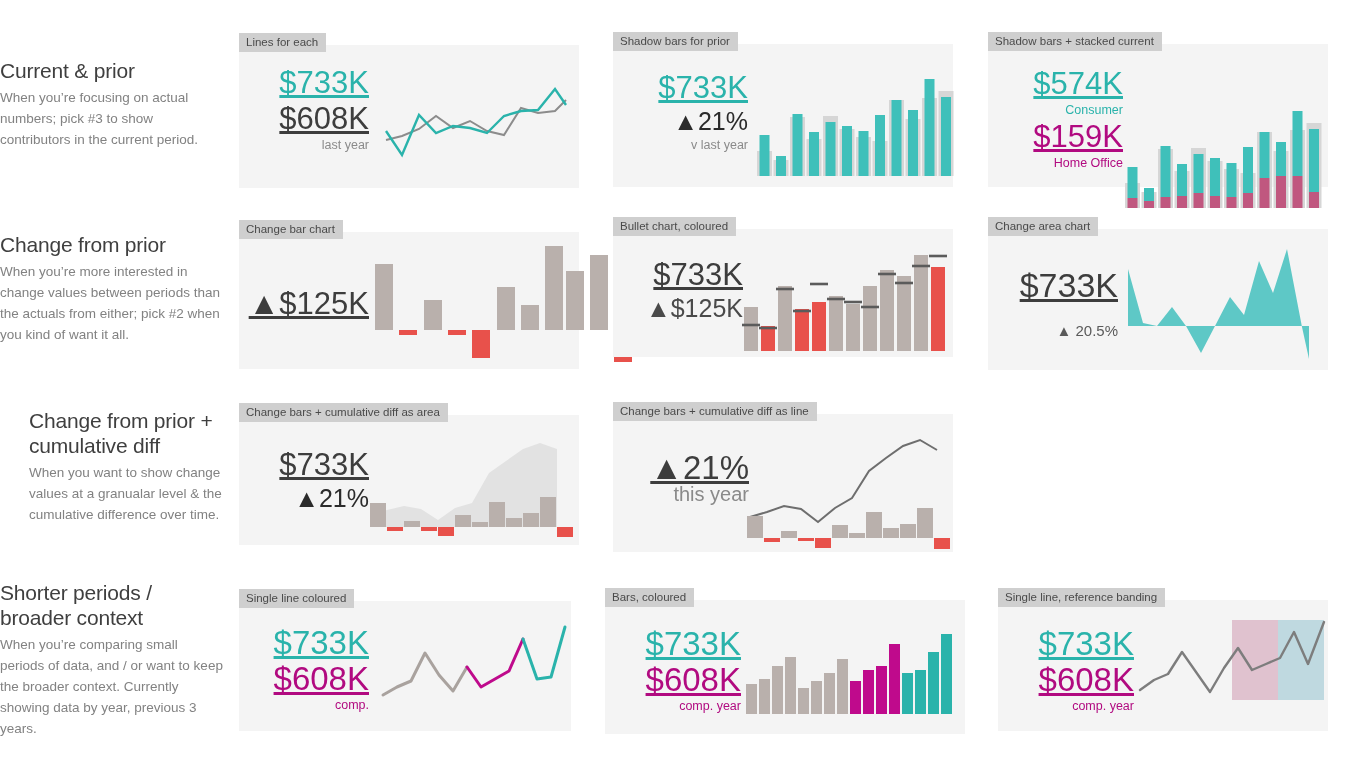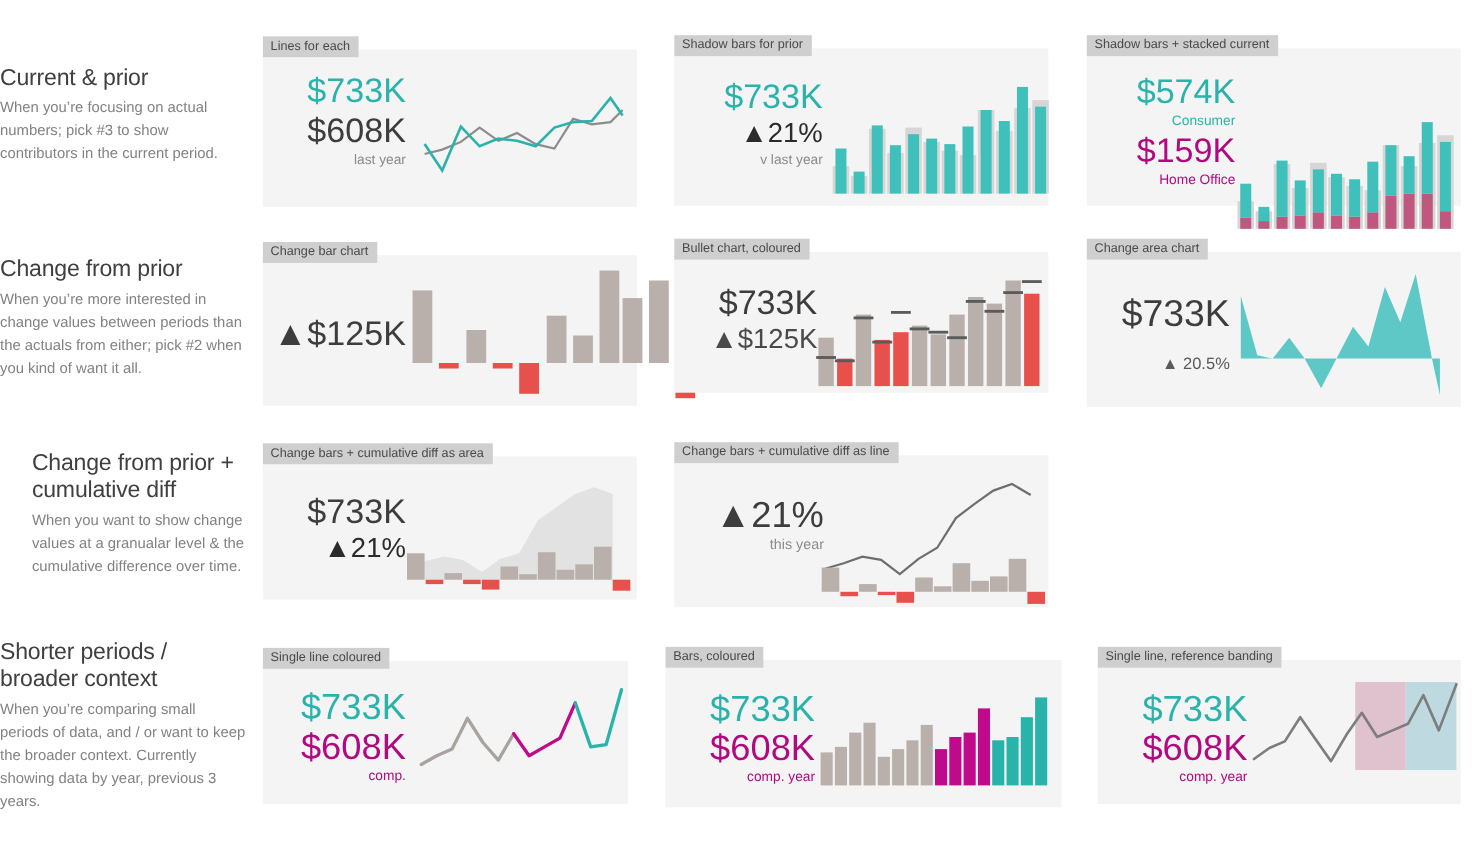--- a/index.html
+++ b/index.html
@@ -59,20 +59,21 @@
   .kpi {
     position: absolute;
     text-align: right;
   }
   .kpi .big {
     font-size: 31px;
     line-height: 36px;
     color: #3d3d3d;
     white-space: nowrap;
     font-weight: 400;
+    text-decoration: underline;
   }
   .kpi .big.teal  { color: #2ab3ab; }
   .kpi .big.mag   { color: #b10a80; }
   .kpi .mid {
     font-size: 25px;
     line-height: 31px;
     color: #2b2b2b;
     white-space: nowrap;
   }
   .kpi .sub {
@@ -313,21 +314,21 @@
         <rect x="68" y="104" width="16" height="9"></rect>
         <rect x="187" y="104" width="16" height="10"></rect>
       </g>
     </svg>
   </div>
 
   <div class="panel" style="left:613px; top:414px; width:340px; height:138px;">
     <div class="tab">Change bars + cumulative diff as line</div>
     <div class="kpi" style="left:6px; top:36px; width:130px;">
       <div class="big" style="font-size:33px;">▲21%</div>
-      <div class="sub" style="font-size:13px;">this year</div>
+      <div class="sub" style="font-size:20px;">this year</div>
     </div>
     <svg style="position:absolute; left:134px; top:10px;" width="205" height="130" viewBox="0 0 205 130">
       <polyline fill="none" stroke="#6e6e6e" stroke-width="2" points="3,93 20,88 37,82 54,85 71,98 88,84 105,74 122,47 139,34 156,22 173,16 190,26"></polyline>
       <g fill="#b9b0ac">
         <rect x="0" y="92" width="16" height="22"></rect>
         <rect x="34" y="107" width="16" height="7"></rect>
         <rect x="85" y="101" width="16" height="13"></rect>
         <rect x="102" y="109" width="16" height="5"></rect>
         <rect x="119" y="88" width="16" height="26"></rect>
         <rect x="136" y="104" width="16" height="10"></rect>

